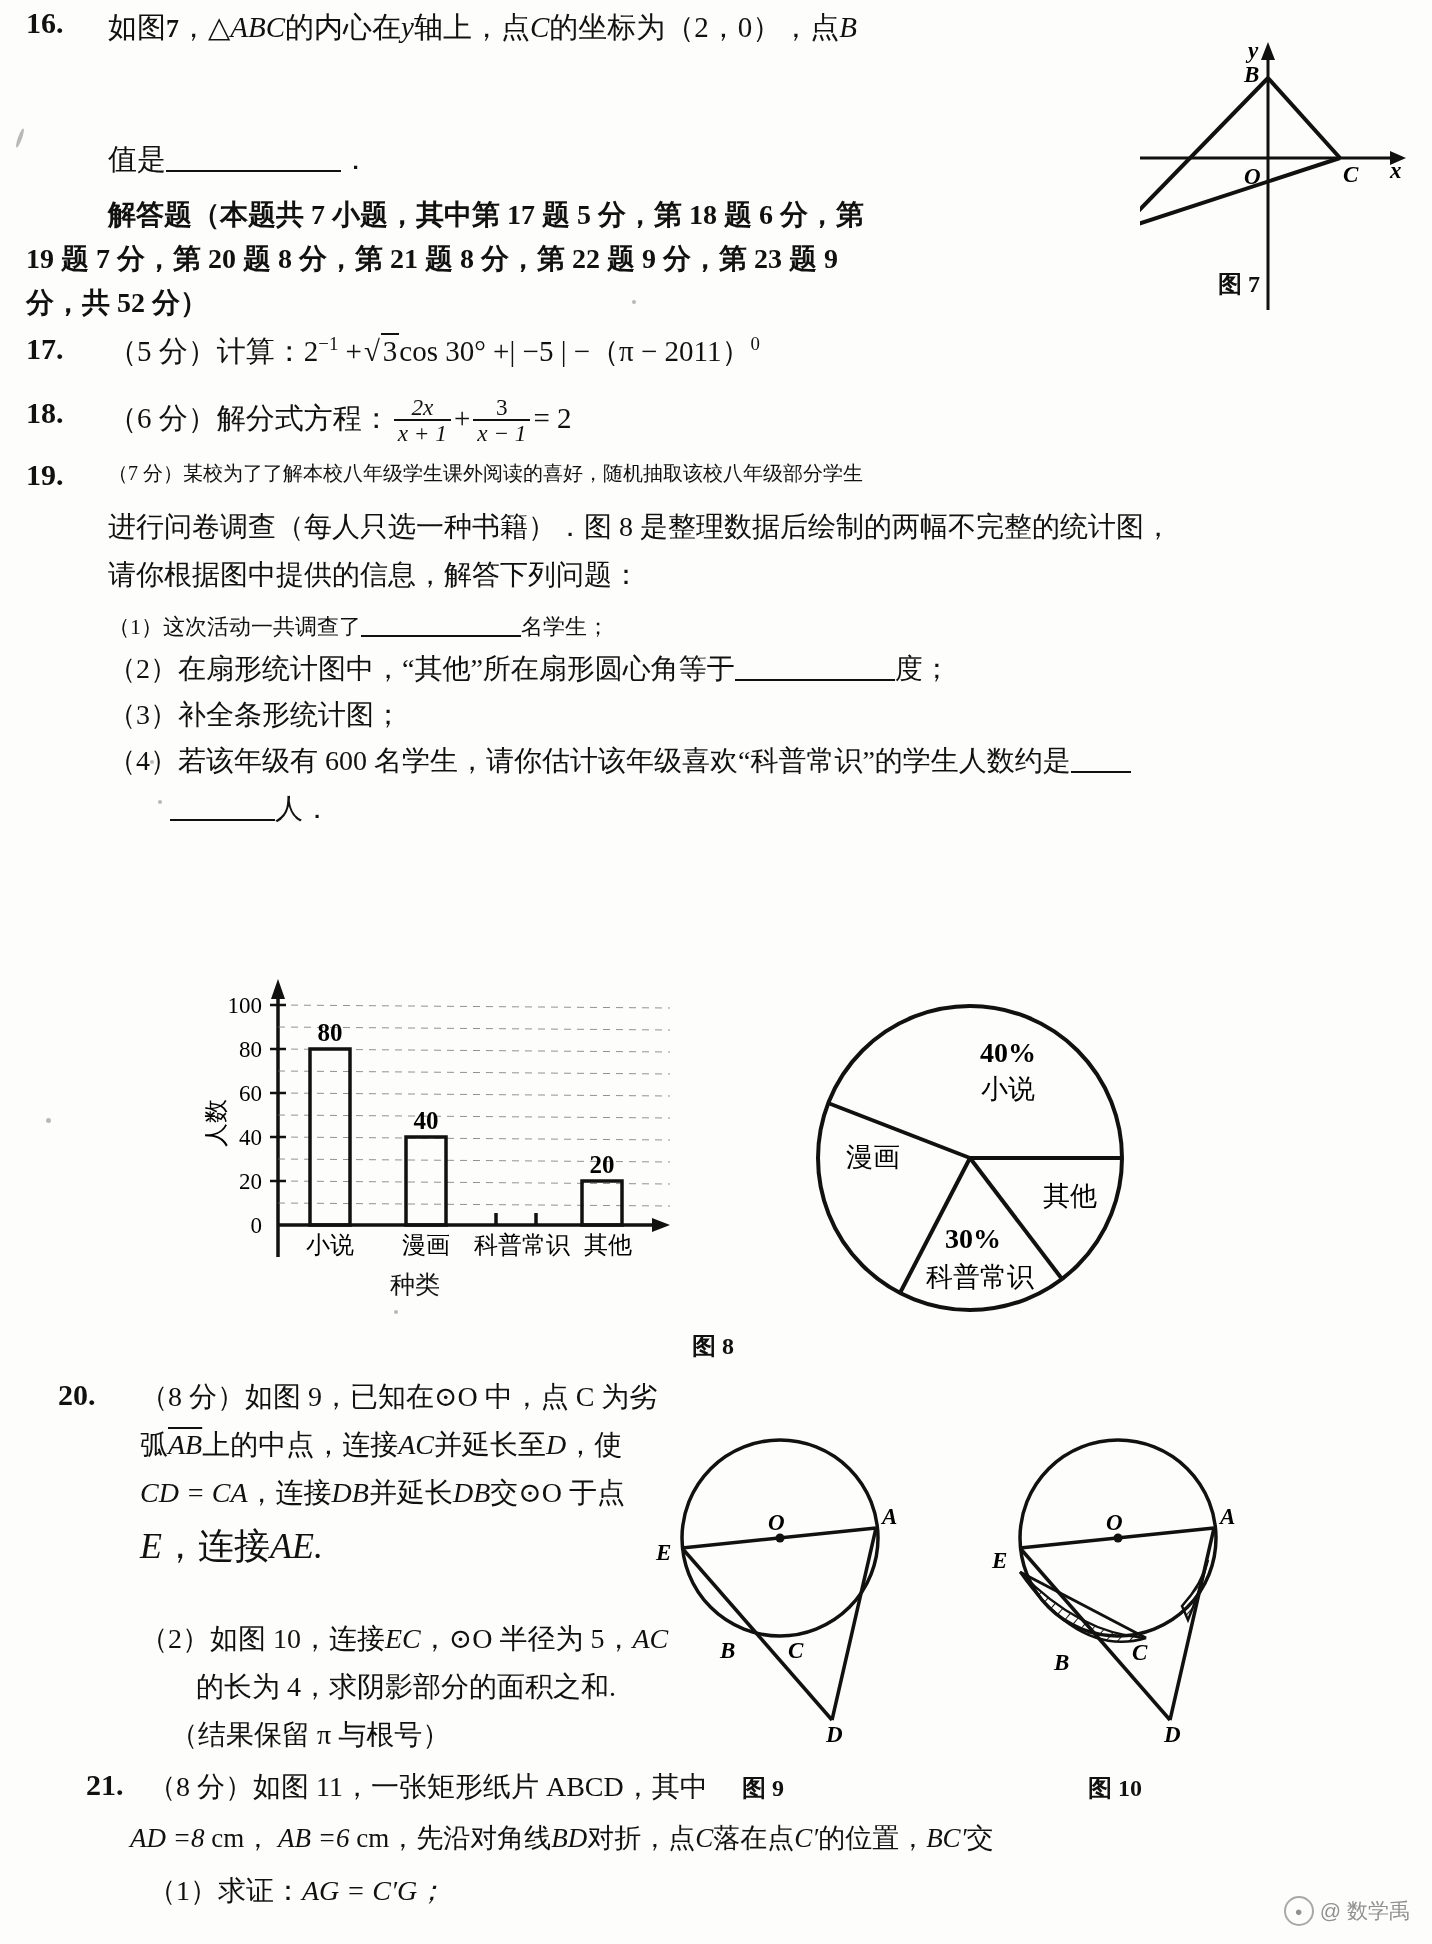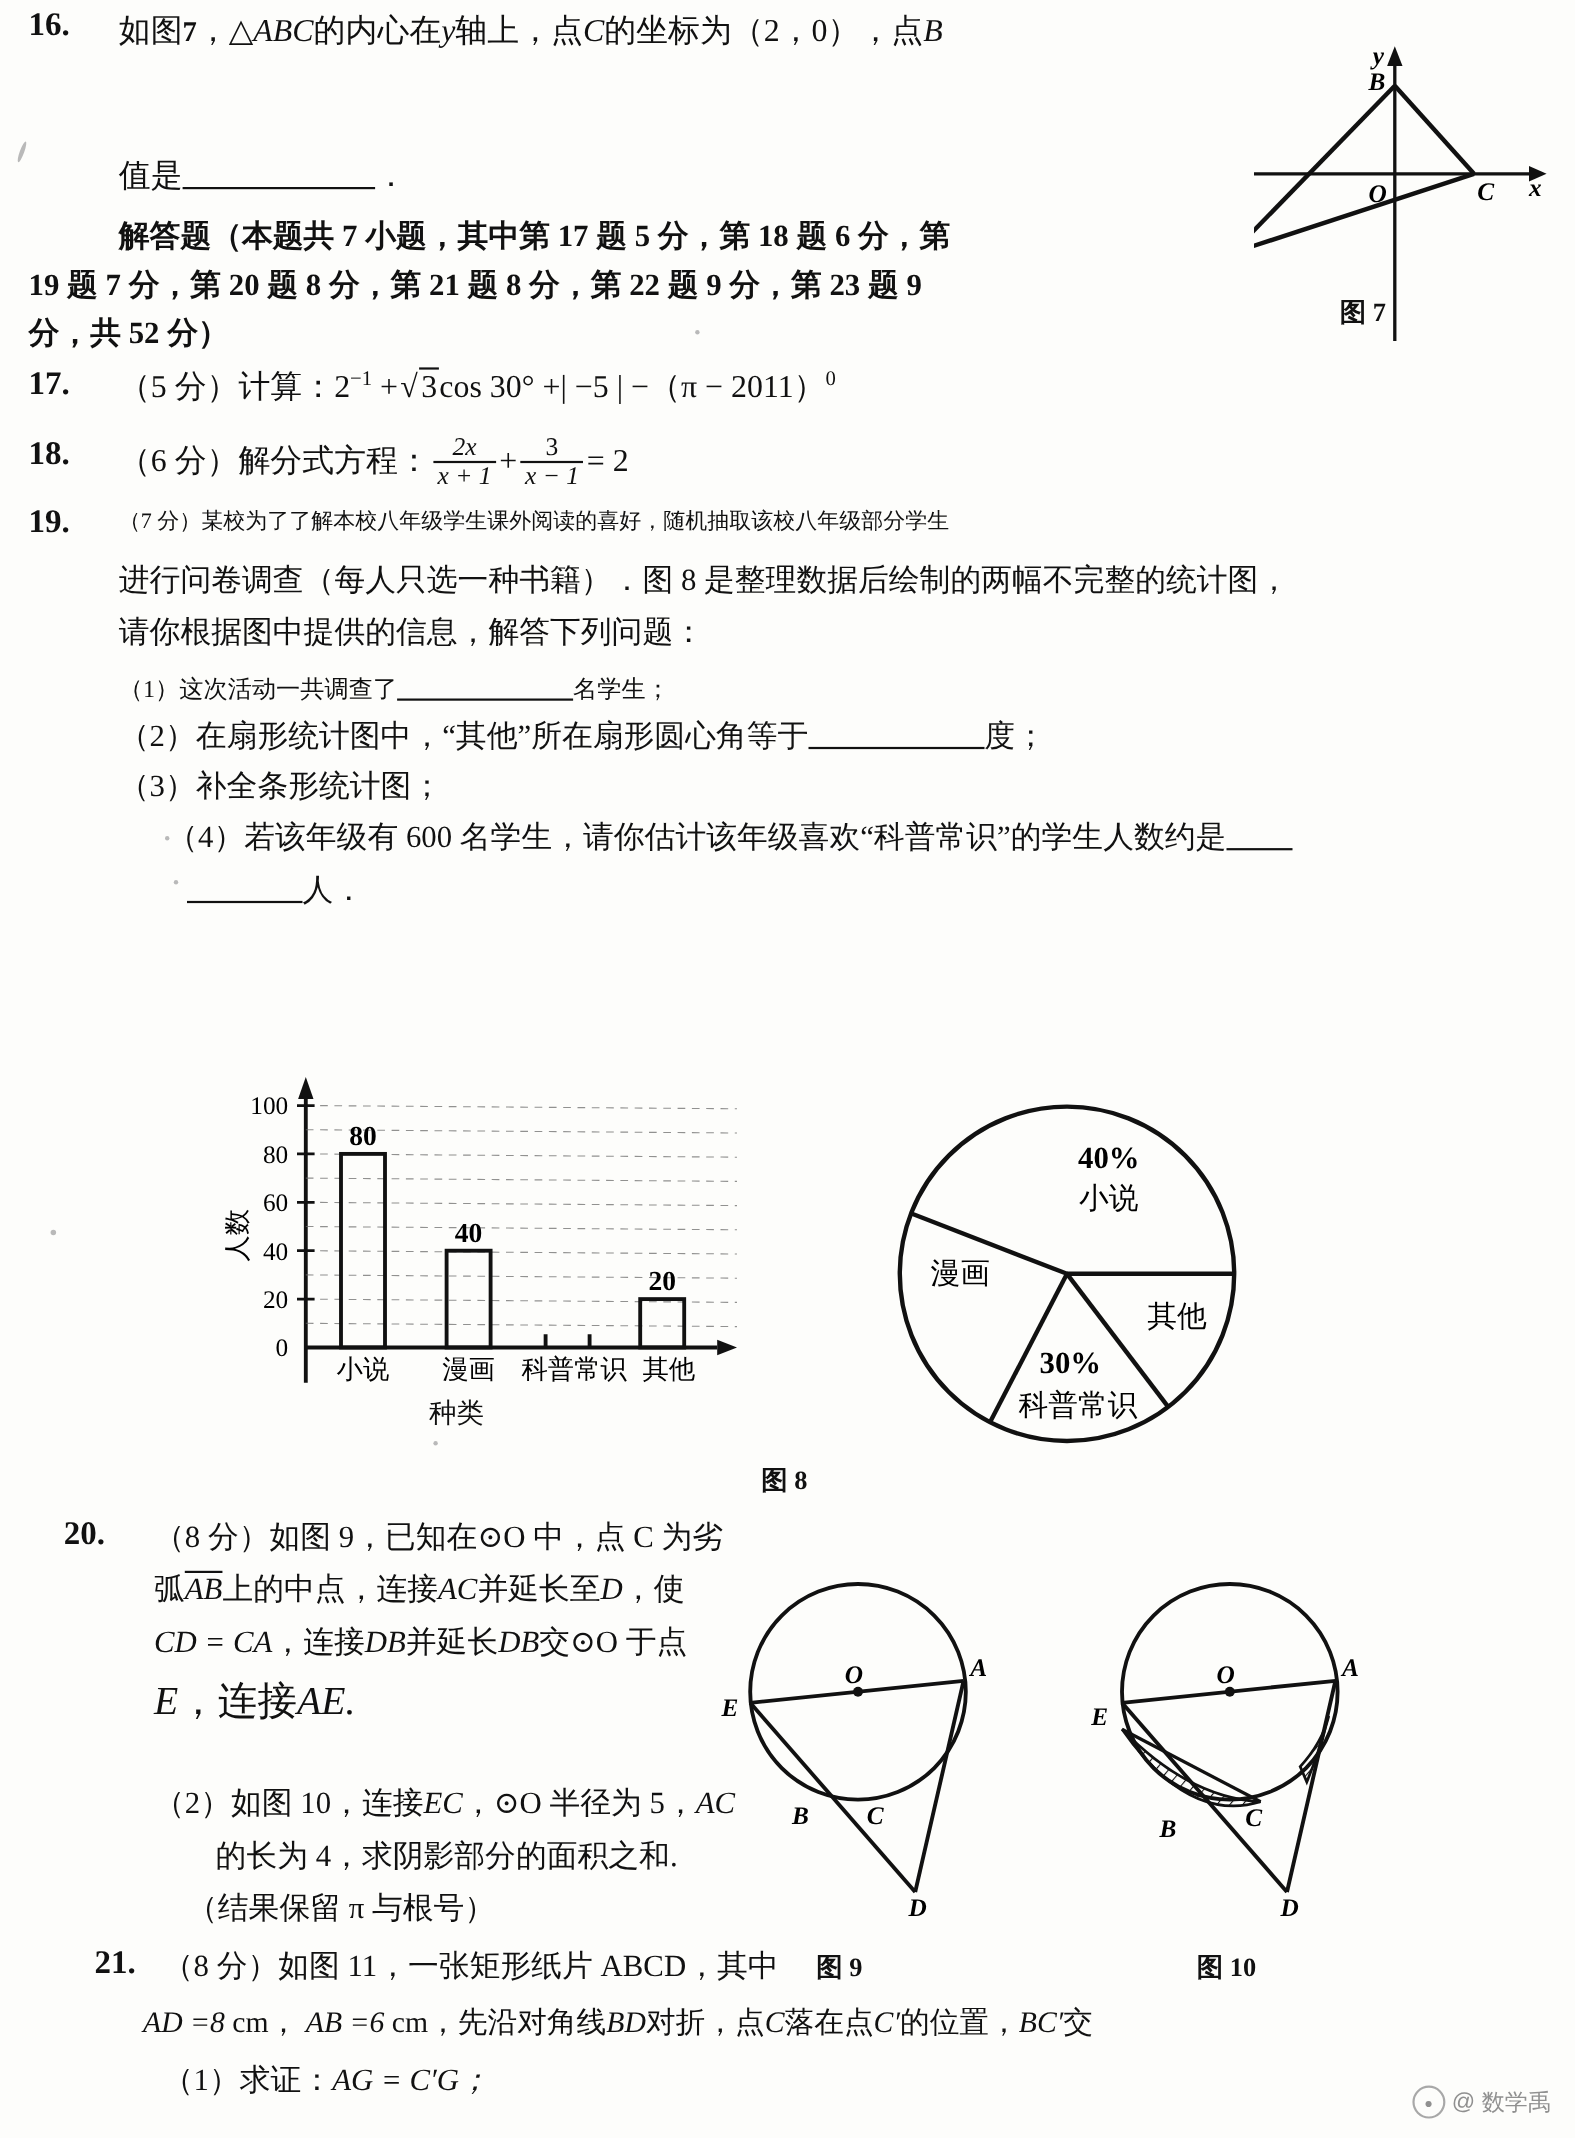--- a/index.html
+++ b/index.html
@@ -96,21 +96,21 @@
   </div>
 
   <div class="txt" style="left:108px;top:650px;font-size:28px;">
     <span>（2）</span><span>在扇形统计图中，“其他”所在扇形圆心角等于</span><span class="blank" style="width:160px;"></span><span>度；</span>
   </div>
 
   <div class="txt" style="left:108px;top:696px;font-size:28px;">
     <span>（3）</span><span>补全条形统计图；</span>
   </div>
 
-  <div class="txt" style="left:108px;top:742px;font-size:28px;margin-left:44px;">
+  <div class="txt" style="left:108px;top:742px;font-size:28px;">
     <span>（4）</span><span>若该年级有 600 名学生，请你估计该年级喜欢“科普常识”的学生人数约是</span><span class="blank" style="width:60px;"></span>
   </div>
   <div class="txt" style="left:170px;top:790px;font-size:28px;">
     <span class="blank" style="width:105px;"></span><span>人．</span>
   </div>
 
   <svg id="fig7" viewBox="0 0 280 280">
 
     <line x1="0" y1="128" x2="250" y2="128" stroke="#111" stroke-width="3"></line>
     <polygon points="250,121 266,128 250,135" fill="#111"></polygon>

